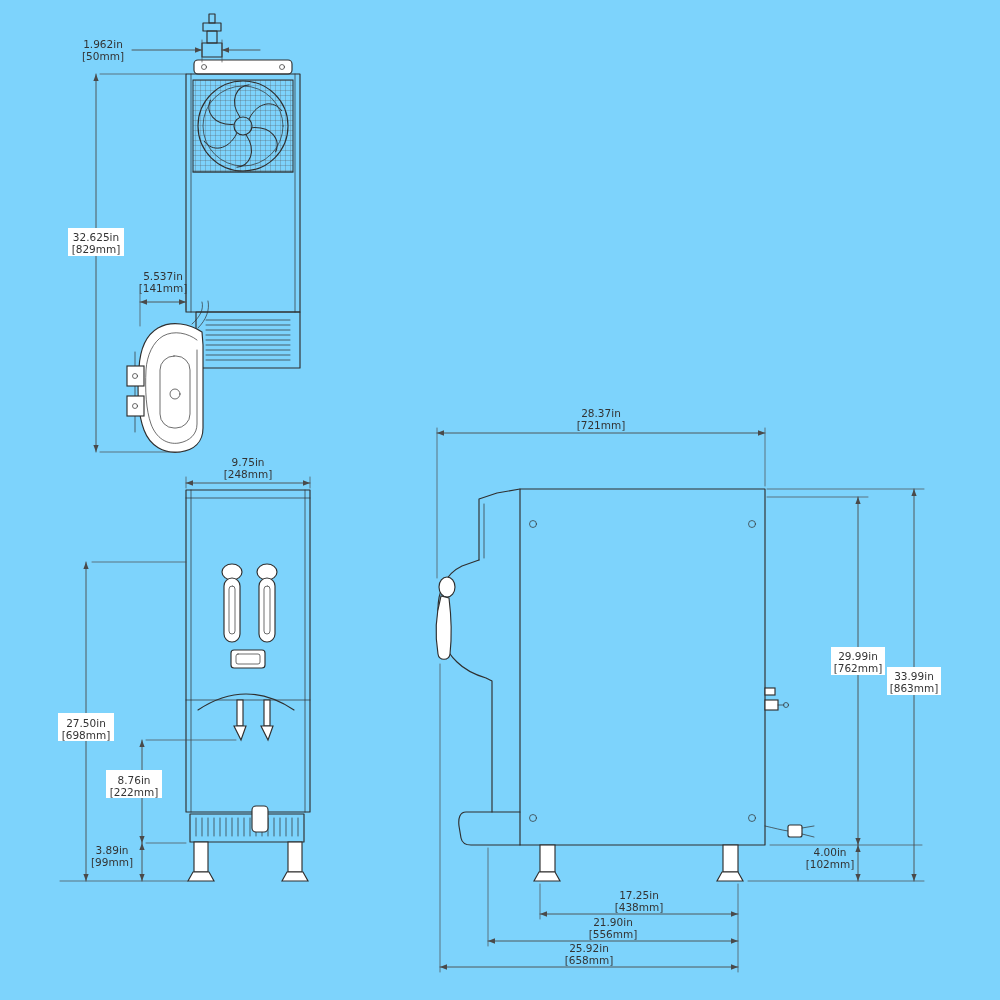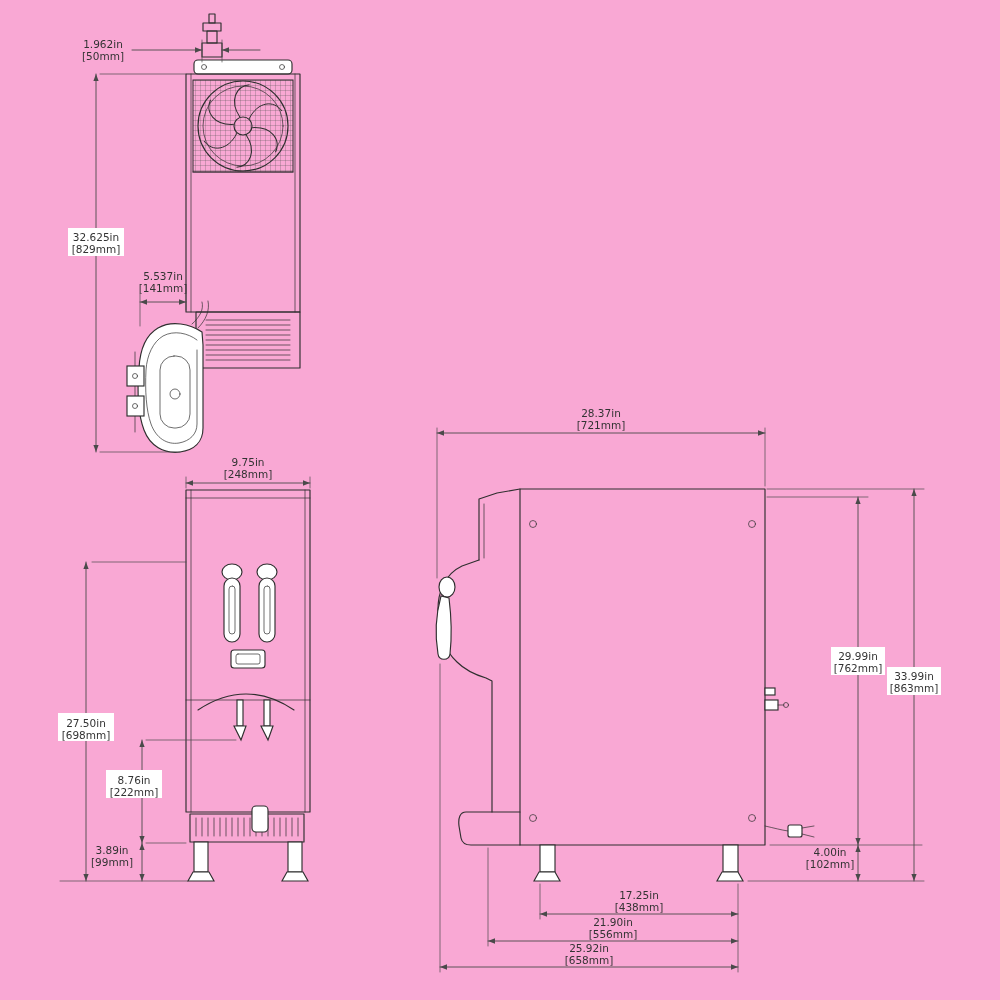--- a/index.html
+++ b/index.html
@@ -1,16 +1,16 @@
 <!DOCTYPE html>
 <html><head>
 <meta charset="utf-8">
 <style>
   html,body{margin:0;padding:0;background:#ffffff;}
-  .canvas{position:relative;width:1000px;height:1000px;background:#f9a8d4;overflow:hidden;}
+  .canvas{position:relative;width:1000px;height:1000px;background:#7dd3fc;overflow:hidden;}
   svg{display:block;}
   .ln{fill:none;stroke:#2f2f2f;stroke-width:1.15;stroke-linecap:round;stroke-linejoin:round;}
   .ln2{fill:none;stroke:#2f2f2f;stroke-width:0.7;stroke-linecap:round;}
   .wfill{fill:#ffffff;stroke:#2f2f2f;stroke-width:1.15;}
   .dimln{fill:none;stroke:#4a4a4a;stroke-width:0.9;stroke-linecap:round;}
   .extln{fill:none;stroke:#4a4a4a;stroke-width:0.7;stroke-linecap:round;}
   .lblbg{fill:#ffffff;stroke:none;}
   text.dim{font-family:"DejaVu Sans", sans-serif;font-size:10.5px;fill:#333;text-anchor:middle;}
 </style>
 </head>

